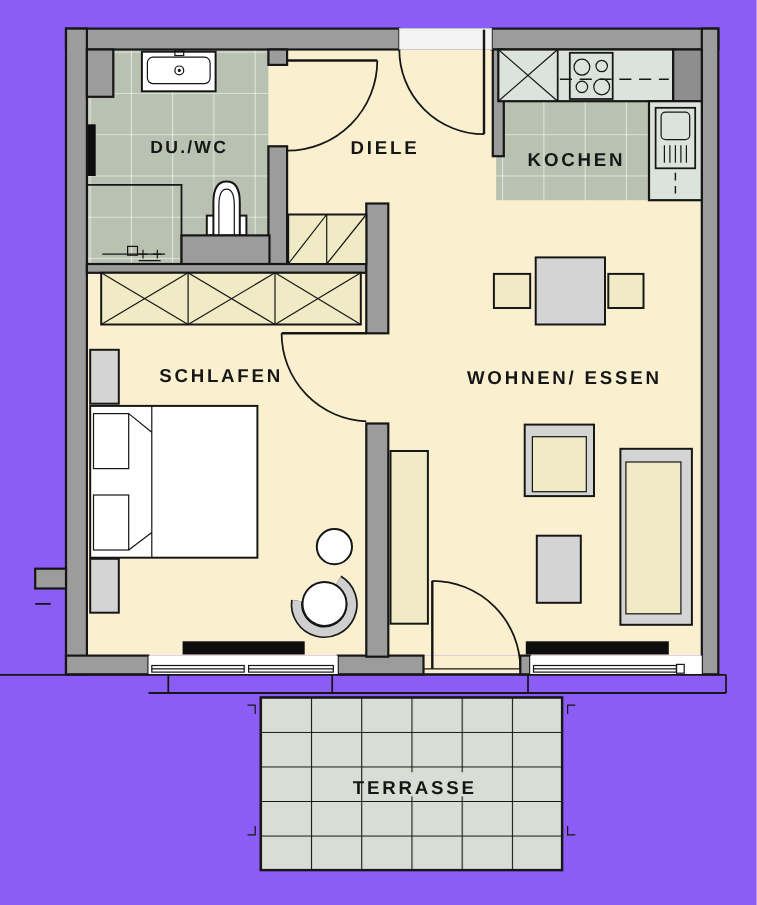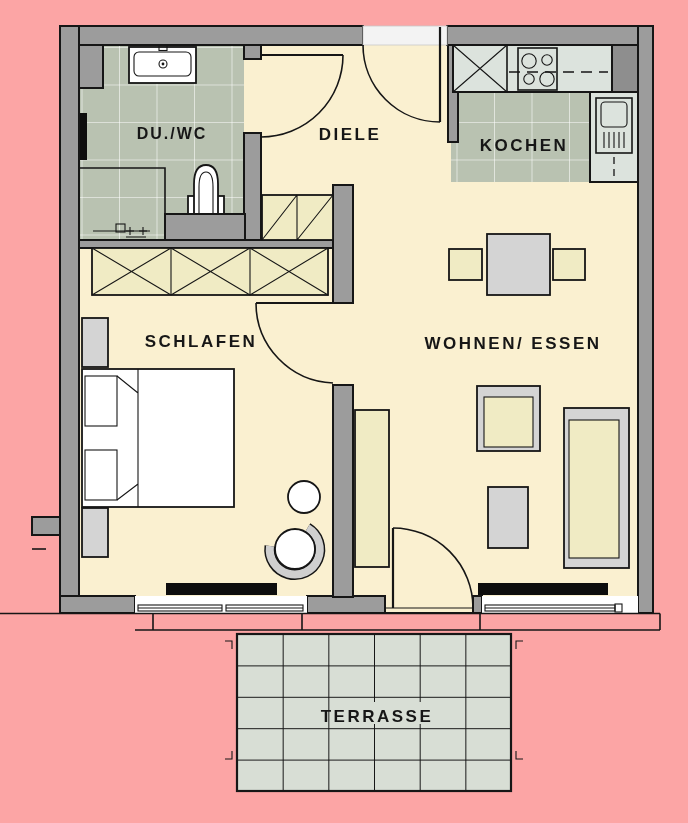--- a/index.html
+++ b/index.html
@@ -1,16 +1,16 @@
 <!DOCTYPE html>
 <html style="--wall: #9c9c9c; --wall-dark: #8e8e8e; --floor: #faf0d0; --bath-tile: #b9c2b1; --counter: #dce3dd; --terrace-tile: #d8ded5; --furniture-cream: #f0ebc4; --furniture-gray: #d4d4d4; --line: #161616;"><head>
 <meta charset="utf-8">
 <style>
   html,body{margin:0;padding:0;background:#ffffff;}
-  .page{width:688px;height:823px;position:relative;background:#fca5a5;font-family:"Liberation Sans",sans-serif;}
+  .page{width:688px;height:823px;position:relative;background:#8b5cf6;font-family:"Liberation Sans",sans-serif;}
   svg{display:block;}
   
   .wall      {fill:var(--wall,#9c9c9c);stroke:#161616;stroke-width:2;}
   .wall-dark {fill:var(--wall-dark,#8e8e8e);stroke:#161616;stroke-width:2;}
   .floor     {fill:var(--floor,#faf0d0);}
   .tile      {fill:var(--bath-tile,#b9c2b1);}
   .counter   {fill:var(--counter,#dce3dd);stroke:#161616;stroke-width:2;}
   .terr      {fill:var(--terrace-tile,#d8ded5);}
   .furnc     {fill:var(--furniture-cream,#f0ebc4);stroke:#161616;stroke-width:1.8;}
   .furng     {fill:var(--furniture-gray,#d4d4d4);stroke:#161616;stroke-width:1.8;}

